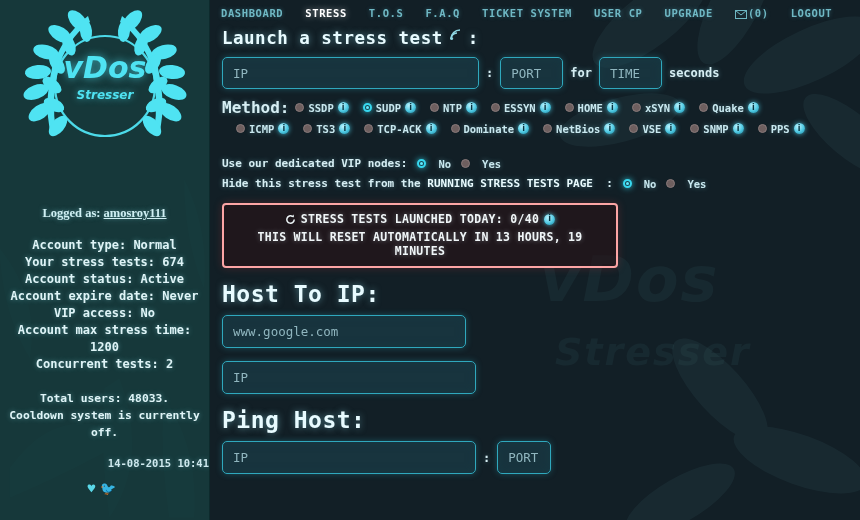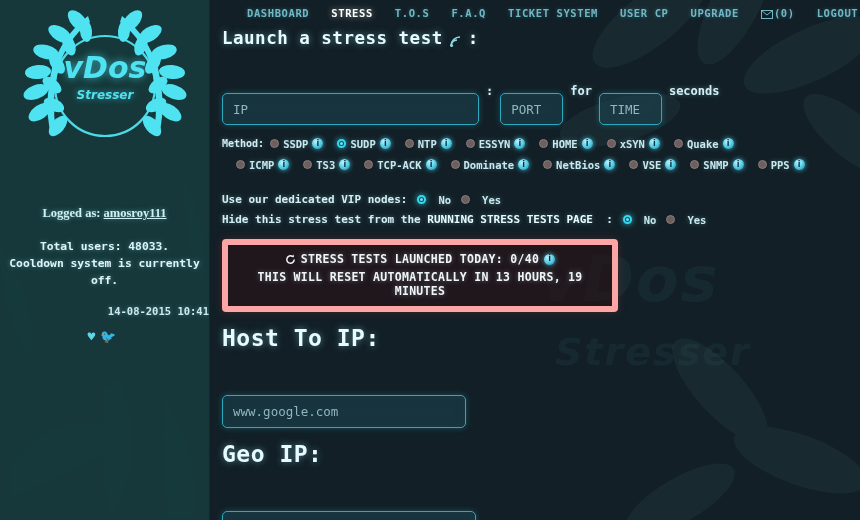--- a/index.html
+++ b/index.html
@@ -122,21 +122,21 @@
     overflow: hidden;
     z-index: 1;
   }
 
   
   .topnav {
     position: relative; z-index: 3;
     height: 22px;
     display: flex; align-items: center;
     gap: 0px;
-    padding-left: 26px;
+    padding-left: 0;
     padding-top: 4px;
   }
   .navitem {
     color: #6fb8c4;
     font-size: 10.5px;
     font-weight: bold;
     letter-spacing: .6px;
     padding: 0 11px;
     cursor: pointer;
     white-space: nowrap;
@@ -146,21 +146,21 @@
   .navitem .env { margin-right: 1px; }
 
   .content { position: relative; z-index: 3; padding: 6px 12px 0 12px; }
 
   h2.sect {
     color: #e8fbff;
     font-size: 17.5px;
     font-weight: bold;
     letter-spacing: .5px;
     text-shadow: 0 0 7px rgba(150,235,250,.5);
-    display: flex; align-items: flex-end; gap: 6px;
+    display: flex; align-items: flex-start; gap: 6px;
     margin-bottom: 9px;
   }
   h2.sub {
     color: #e8fbff;
     font-size: 23px;
     font-weight: bold;
     letter-spacing: .5px;
     text-shadow: 0 0 7px rgba(150,235,250,.5);
     margin-bottom: 8px;
   }
@@ -170,42 +170,41 @@
     background: rgba(30,72,84,.52);
     border: 1px solid #2fa8bd;
     border-radius: 5px;
     color: #9fc4cc;
     font-family: "DejaVu Sans Mono", "Liberation Mono", monospace;
     font-size: 12.5px;
     padding: 0 10px;
     height: 32px;
     outline: none;
     box-shadow: 0 0 6px rgba(47,168,189,.35), inset 0 0 10px rgba(20,60,72,.5);
-    margin-top: 36px;
   }
   .inp::placeholder { color: #90b6bf; opacity: 1; }
 
   .row1 { display: flex; align-items: center; gap: 7px; margin-bottom: 8px; }
   #ip-main { width: 257px; }
   #port-main { width: 63px; text-align: left; }
   #time-main { width: 63px; }
   .colon, .forlbl, .secs {
     color: #d6eef3; font-size: 12px; font-weight: bold;
     text-shadow: 0 0 5px rgba(140,220,235,.45);
   }
 
   
   .methods { margin-top: 4px; }
   .mrow {
     display: flex; align-items: center;
     height: 21px;
     white-space: nowrap;
   }
   .mlabel {
-    color: #d6eef3; font-size: 10px; font-weight: bold;
+    color: #d6eef3; font-size: 16px; font-weight: bold;
     margin-right: 6px;
     text-shadow: 0 0 5px rgba(140,220,235,.45);
   }
   .mopt { display: flex; align-items: center; margin-right: 14px; }
   .mopt .name {
     color: #c9e8ef; font-size: 10.5px; font-weight: bold;
     margin: 0 4px 0 4px;
     text-shadow: 0 0 5px rgba(140,220,235,.4);
   }
 
@@ -250,21 +249,21 @@
     white-space: nowrap;
   }
   .qrow .qopt { display: flex; align-items: center; margin-left: 10px; }
   .qrow .qopt .qlbl { margin-left: 12px; font-size: 10.5px; color: #c9e8ef; }
   .hilite { color: #eafcff; }
 
   
   .alert {
     margin-top: 13px;
     width: 396px;
-    border: 6px solid #fca5a5;
+    border: 2px solid #fca5a5;
     border-radius: 4px;
     background: rgba(42,16,20,.55);
     padding: 7px 8px 8px 8px;
     box-shadow: 0 0 8px rgba(190,60,60,.28);
   }
   .alert .line1 {
     display: flex; align-items: center; justify-content: center; gap: 5px;
     color: #f0f6f8; font-size: 11.5px; font-weight: bold;
     letter-spacing: .3px;
     text-shadow: 0 0 5px rgba(220,235,240,.4);
@@ -342,20 +341,29 @@
         </svg>
         <div class="logo-text">vDos</div>
         <div class="logo-sub">Stresser</div>
       </div>
 
       <div class="logged">
         <span>Logged as:</span>
         <a href="#">amosroy111</a>
       </div>
 
+      <div class="acct">
+        <div>Account type: Normal</div>
+        <div>Your stress tests: 674</div>
+        <div>Account status: Active</div>
+        <div>Account expire date: Never</div>
+        <div>VIP access: No</div>
+        <div>Account max stress time: 1200</div>
+        <div>Concurrent tests: 2</div>
+      </div>
 
       <div class="totals">
         <div>Total users: 48033.</div>
         <div>Cooldown system is currently off.</div>
       </div>
 
       <div class="datetime">14-08-2015 10:41</div>
 
       <div class="socials">
         <span>♥</span><span>🐦</span>
@@ -543,21 +551,20 @@
         </div>
         <div class="line2">THIS WILL RESET AUTOMATICALLY IN 13 HOURS, 19 MINUTES</div>
       </div>
 
       <div class="block">
         <h2 class="sub">Host To IP:</h2>
         <input class="inp" id="host-ip-input" value="" placeholder="www.google.com" style="">
       </div>
 
       <div class="block">
-        <h2 class="sub">Geo IP:</h2>
         <input class="inp" id="geo-ip-input" value="" placeholder="IP" style="">
       </div>
 
       <div class="block">
         <h2 class="sub">Ping Host:</h2>
         <div class="pingrow">
           <input class="inp" id="ping-ip-input" value="" placeholder="IP" style="">
           <span class="colon">:</span>
           <input class="inp" id="ping-port-input" value="" placeholder="PORT" style="">
         </div>

